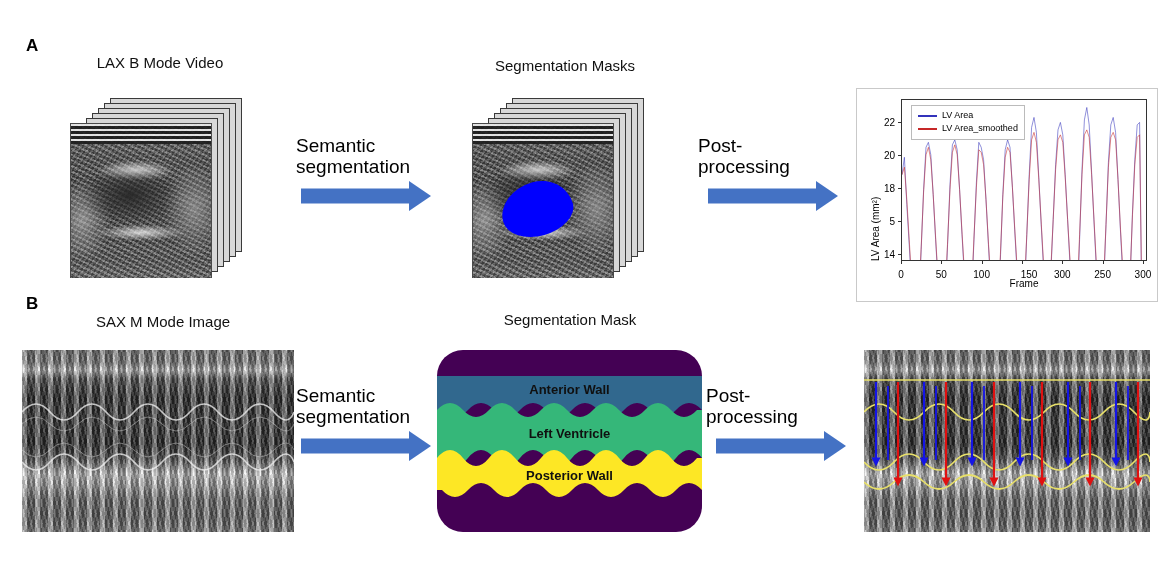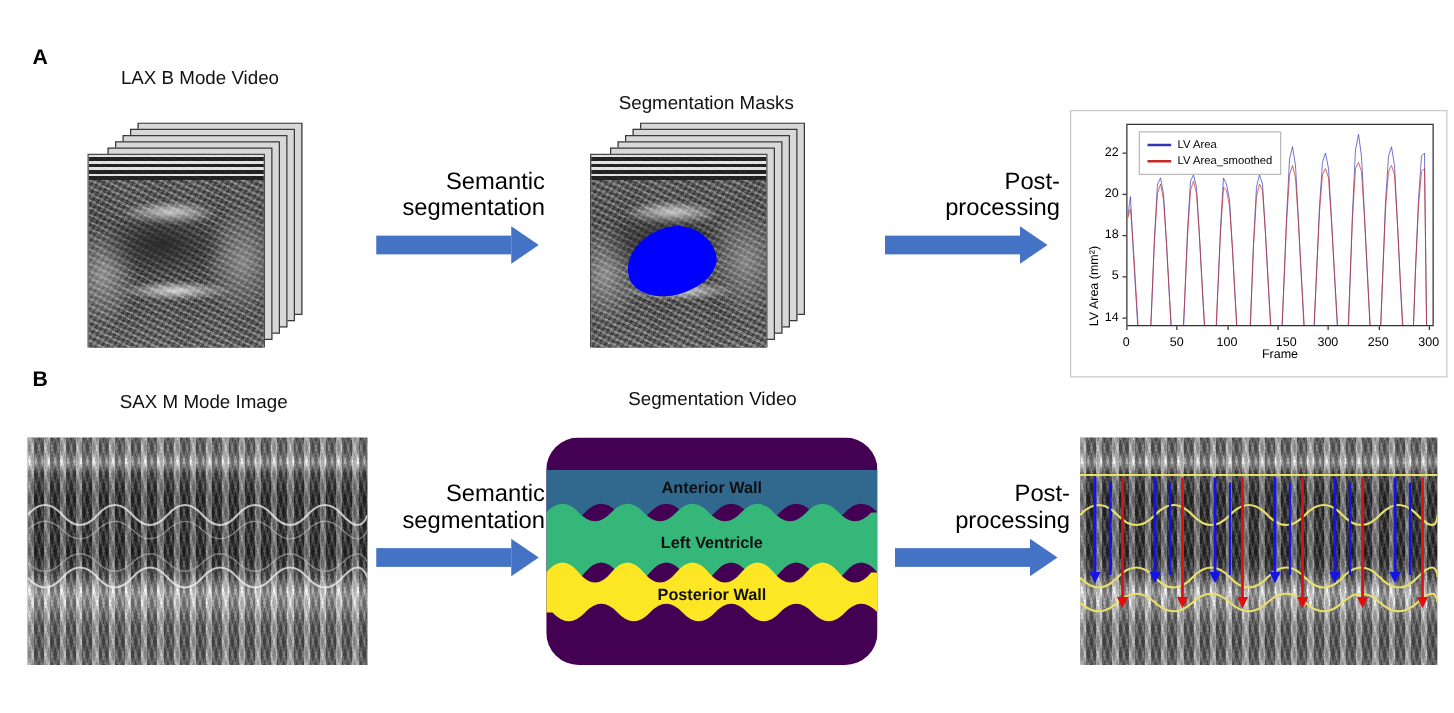--- a/index.html
+++ b/index.html
@@ -4,21 +4,21 @@
 <style>
   html,body{margin:0;padding:0;background:#ffffff;}
   body{width:1163px;height:570px;position:relative;overflow:hidden;
        font-family:"Liberation Sans",sans-serif;color:#000;}
 
   .panel-letter{position:absolute;font-size:17px;font-weight:bold;color:#000;}
   .col-title{position:absolute;font-size:15px;color:#111;text-align:center;white-space:nowrap;}
 
   
   .arrow-group{position:absolute;}
-  .arrow-label{font-size:19px;color:#000;text-align:right;line-height:1.08;white-space:nowrap;}
+  .arrow-label{font-size:19px;color:#000;text-align:left;line-height:1.08;white-space:nowrap;}
   .arrow-shape{position:relative;margin:4px auto 0;}
   .arrow-shaft{position:absolute;left:0;top:50%;transform:translateY(-50%);
                height:15px;background:#4472c4;}
   .arrow-head{position:absolute;top:50%;transform:translateY(-50%);width:0;height:0;
               border-top:15px solid transparent;border-bottom:15px solid transparent;
               border-left:22px solid #4472c4;}
 
   
   .imgbox{position:absolute;overflow:hidden;}
   .stack{position:absolute;}
@@ -84,21 +84,21 @@
 
   .overlay{position:absolute;inset:0;}
 </style>
 </head>
 <body>
 
 <div class="panel-letter" style="left:26px;top:36px;">A</div>
 
 <div class="col-title" style="left:30px;top:54px;width:260px;">LAX B Mode Video</div>
 
-<div class="col-title" style="left:435px;top:57px;width:260px;margin-top:17px;">Segmentation Masks</div>
+<div class="col-title" style="left:435px;top:57px;width:260px;">Segmentation Masks</div>
 
 <div class="imgbox" style="left:64px;top:98px;width:182px;height:180px;">
   <div class="stack" style="inset:0;">
     <div class="sheet" style="left:46px;top:0;width:130px;height:152px;"></div>
     <div class="sheet" style="left:40px;top:5px;width:130px;height:152px;"></div>
     <div class="sheet" style="left:34px;top:10px;width:130px;height:152px;"></div>
     <div class="sheet" style="left:28px;top:15px;width:130px;height:152px;"></div>
     <div class="sheet" style="left:22px;top:20px;width:130px;height:152px;"></div>
     <div class="usframe" style="left:6px;top:25px;width:140px;height:155px;">
       <div class="us-lax"></div>
@@ -189,21 +189,21 @@
       <span class="legend-swatch" style="background:#c62828;"></span>
       <span>LV Area_smoothed</span>
     </div>
   </div>
 </div>
 
 <div class="panel-letter" style="left:26px;top:294px;">B</div>
 
 <div class="col-title" style="left:28px;top:313px;width:270px;">SAX M Mode Image</div>
 
-<div class="col-title" style="left:435px;top:311px;width:270px;">Segmentation Video</div>
+<div class="col-title" style="left:435px;top:311px;width:270px;">Segmentation Mask</div>
 
 <div class="usframe" style="left:22px;top:350px;width:272px;height:182px;border:none;">
   <div class="us-mmode"></div>
   <svg class="overlay" viewBox="0 0 272 182" preserveAspectRatio="none">
     <g stroke="#f2f2f2" stroke-width="1.6" fill="none" opacity="0.75">
       <path d="M0,62 Q14,46 28,62 T56,62 T84,62 T112,62 T140,62 T168,62 T196,62 T224,62 T252,62 T272,62"></path>
       <path d="M0,112 Q14,128 28,112 T56,112 T84,112 T112,112 T140,112 T168,112 T196,112 T224,112 T252,112 T272,112"></path>
     </g>
     <g stroke="#cccccc" stroke-width="1" fill="none" opacity="0.5">
       <path d="M0,74 Q14,60 28,74 T56,74 T84,74 T112,74 T140,74 T168,74 T196,74 T224,74 T252,74 T272,74"></path>

